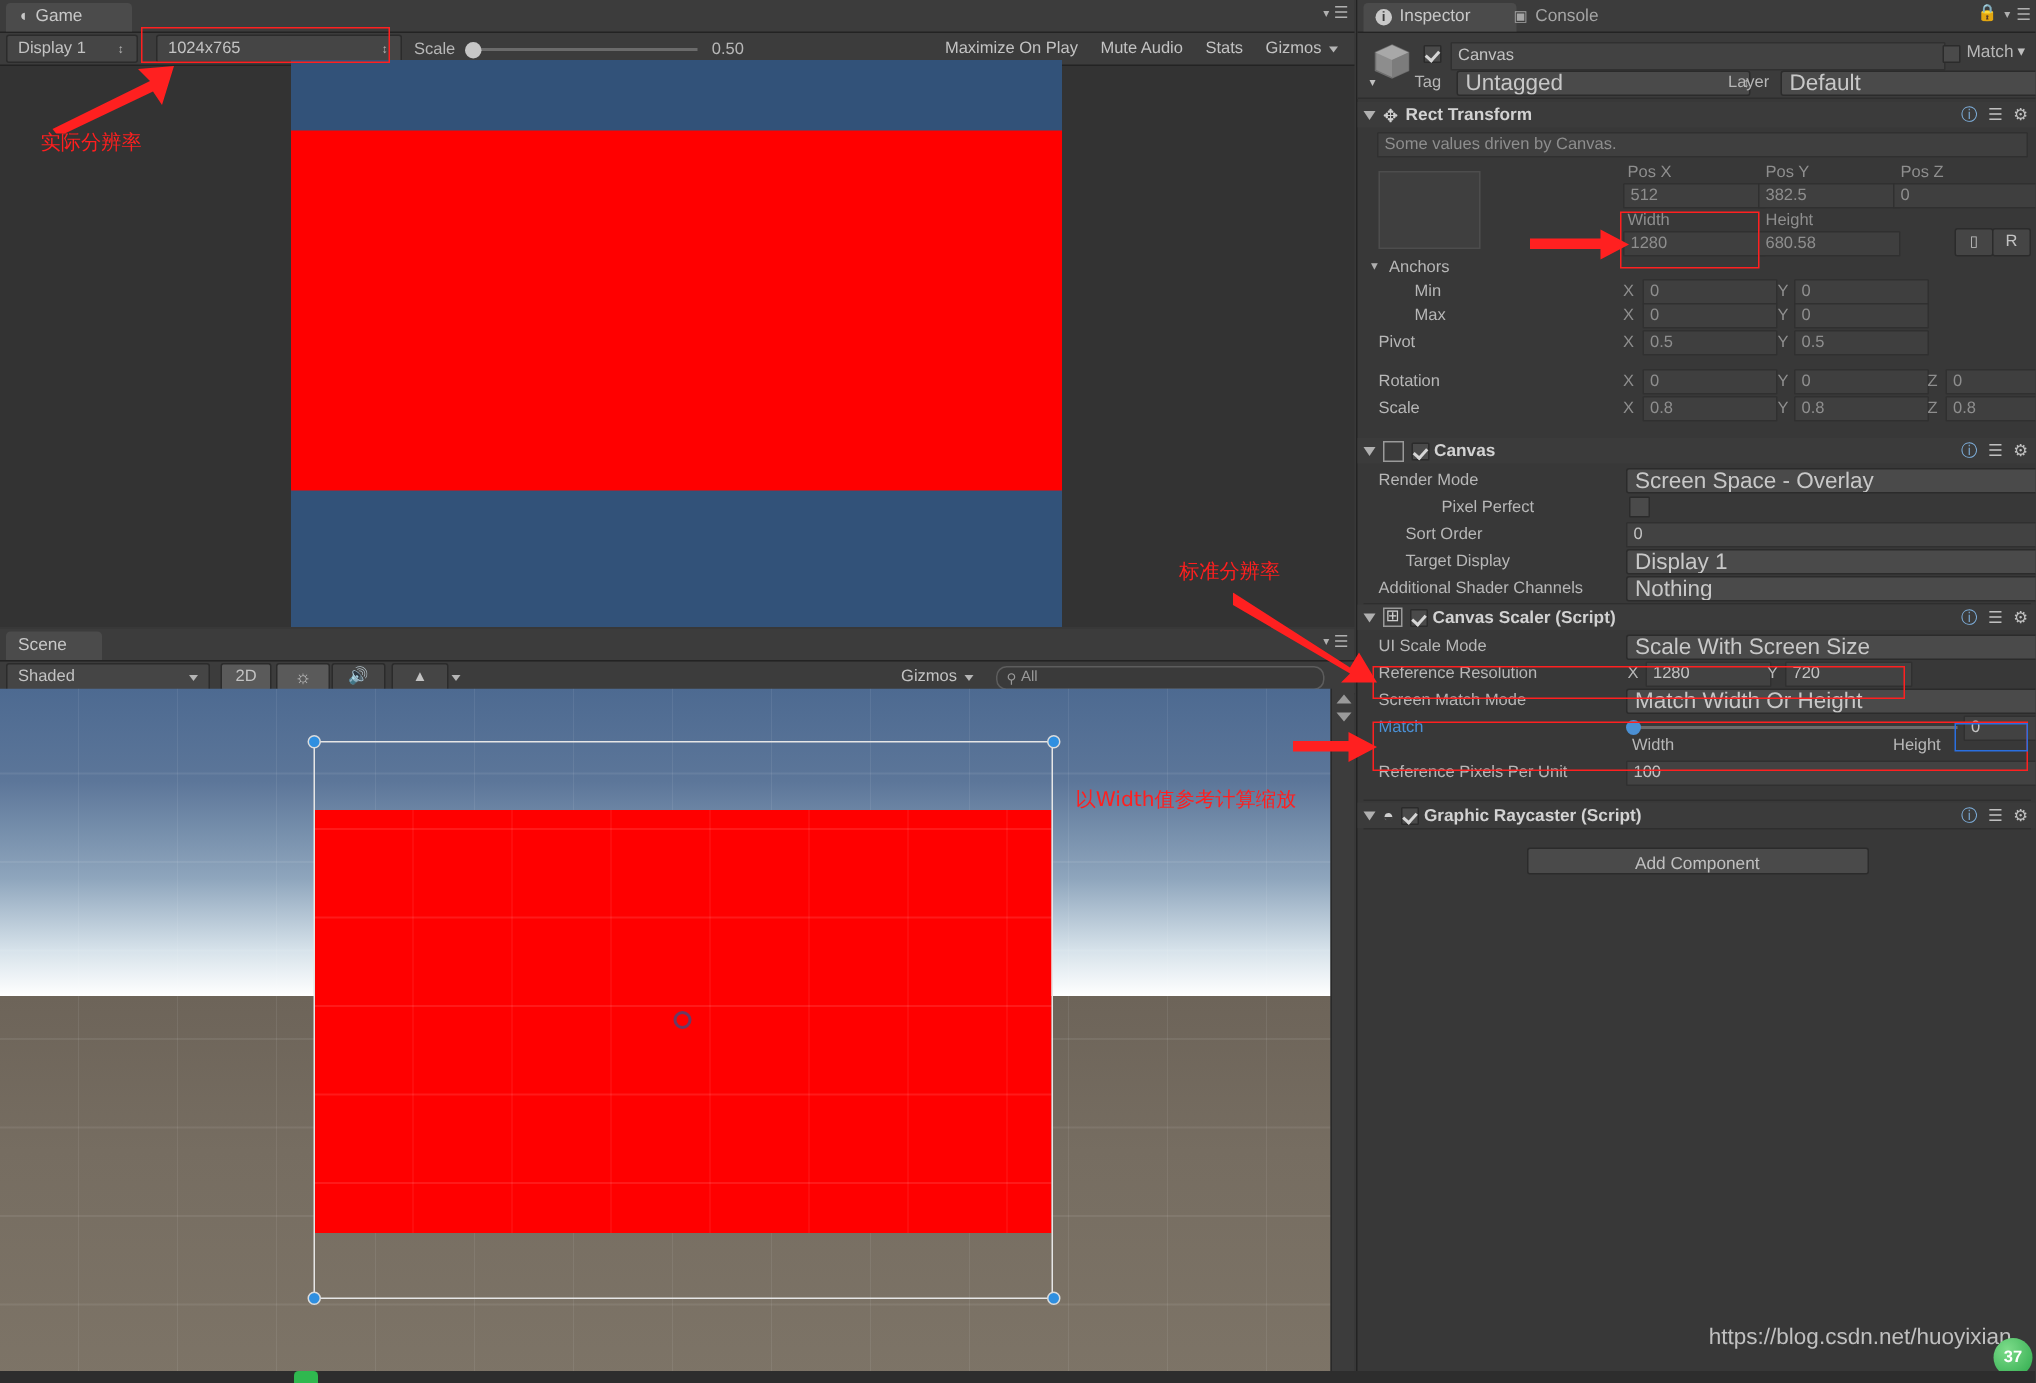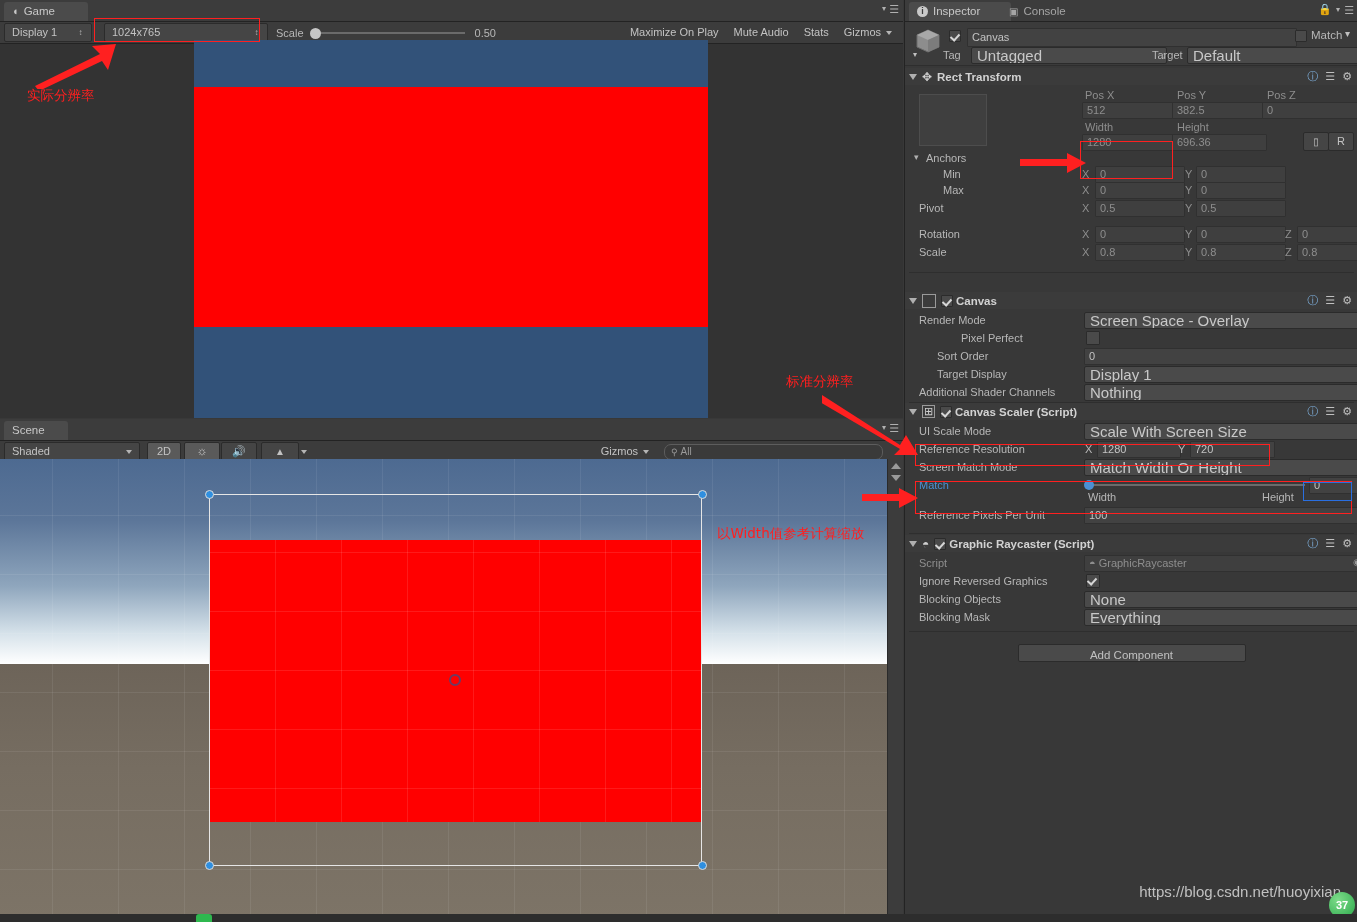--- a/index.html
+++ b/index.html
@@ -241,53 +241,54 @@
       </div>
       <div style="position:absolute;left:8px;top:28px;font-size:8px;color:#c0c0c0;">▾</div>
       <div class="chk on" style="position:absolute;left:44px;top:8px;"></div>
       <div class="field" style="position:absolute;left:62px;top:6px;width:320px;height:17px;line-height:17px;">Canvas</div>
       <div class="chk" style="position:absolute;left:390px;top:8px;"></div>
       <span class="lbl" style="position:absolute;left:406px;top:7px;font-size:11.5px;">Match</span>
       <span style="position:absolute;left:440px;top:6px;font-size:10px;color:#c0c0c0;">▾</span>
 
       <span class="lbl" style="position:absolute;left:38px;top:27px;">Tag</span>
       <div class="popup dbl" style="position:absolute;left:66px;top:25px;width:175px;">Untagged</div>
-      <span class="lbl" style="position:absolute;left:247px;top:27px;">Target</span>
+      <span class="lbl" style="position:absolute;left:247px;top:27px;">Layer</span>
       <div class="popup dbl" style="position:absolute;left:282px;top:25px;width:165px;">Default</div>
     </div>
 
     <div style="position:absolute;left:0;top:68px;width:453px;">
       <div class="comphdr" style="padding-left:4px;">
         <span class="foldout"></span>
         <span style="color:#cfcfcf;font-size:12px;">✥</span>
         <span class="name">Rect Transform</span>
         <span class="hicons">
           <span style="color:#7fb0dd;font-size:11px;">ⓘ</span>
           <span style="color:#c0c0c0;font-size:11px;">☰</span>
           <span style="color:#c0c0c0;font-size:11px;">⚙</span>
         </span>
       </div>
 
+      <div class="field dim" style="margin:3px 6px 0 13px;height:15px;">Some values driven by Canvas.</div>
 
       <div style="position:relative;height:64px;margin-top:3px;text-decoration:underline;">
         <div style="position:absolute;left:14px;top:6px;width:66px;height:50px;border:1px solid #4d4d4d;background:#3f3f3f;"></div>
 
         <span class="lbl dim" style="position:absolute;left:180px;top:1px;">Pos X</span>
         <span class="lbl dim" style="position:absolute;left:272px;top:1px;">Pos Y</span>
         <span class="lbl dim" style="position:absolute;left:362px;top:1px;">Pos Z</span>
 
         <div class="field dim" style="position:absolute;left:177px;top:14px;width:85px;">512</div>
         <div class="field dim" style="position:absolute;left:267px;top:14px;width:85px;">382.5</div>
         <div class="field dim" style="position:absolute;left:357px;top:14px;width:90px;">0</div>
 
         <span class="lbl dim" style="position:absolute;left:180px;top:33px;">Width</span>
         <span class="lbl dim" style="position:absolute;left:272px;top:33px;">Height</span>
 
         <div class="field dim" style="position:absolute;left:177px;top:46px;width:85px;">1280</div>
-        <div class="field dim" style="position:absolute;left:267px;top:46px;width:85px;">696.36</div>
+        <div class="field dim" style="position:absolute;left:267px;top:46px;width:85px;">680.58</div>
 
         <div style="position:absolute;left:398px;top:44px;width:50px;height:18px;display:flex;">
           <div class="tbtn" style="width:25px;justify-content:center;">
               <span style="font-size:10px;">▯</span>
             </div>
           <div class="tbtn" style="width:25px;justify-content:center;">
               <span>R</span>
             </div>
         </div>
       </div>
@@ -412,36 +413,20 @@
         <span style="color:#cfcfcf;font-size:12px;">◓</span>
         <span class="chk on"></span>
         <span class="name" style="margin-left:-2px;">Graphic Raycaster (Script)</span>
         <span class="hicons">
           <span style="color:#7fb0dd;font-size:11px;">ⓘ</span>
           <span style="color:#c0c0c0;font-size:11px;">☰</span>
           <span style="color:#c0c0c0;font-size:11px;">⚙</span>
         </span>
       </div>
 
-      <div style="position:relative;height:76px;margin-top:3px;">
-        <span class="lbl dim" style="position:absolute;left:14px;top:2px;">Script</span>
-        <div class="field dim" style="position:absolute;left:179px;top:0px;width:266px;">
-          <span style="margin-right:3px;">◓</span><span>GraphicRaycaster</span>
-        </div>
-        <span style="position:absolute;left:448px;top:2px;font-size:9px;color:#9a9a9a;">◉</span>
-
-        <span class="lbl" style="position:absolute;left:14px;top:20px;">Ignore Reversed Graphics</span>
-        <span class="chk on" style="position:absolute;left:181px;top:19px;width:14px;height:14px;"></span>
-
-        <span class="lbl" style="position:absolute;left:14px;top:38px;">Blocking Objects</span>
-        <div class="popup dbl" style="position:absolute;left:179px;top:36px;width:266px;">None</div>
-
-        <span class="lbl" style="position:absolute;left:14px;top:56px;">Blocking Mask</span>
-        <div class="popup dbl" style="position:absolute;left:179px;top:54px;width:266px;">Everything</div>
-      </div>
       <div class="sep" style="margin:0 4px;"></div>
       <button class="btn-add">Add Component</button>
     </div>
   </div>
 
   <div class="ann" style="left:27px;top:86px;">实际分辨率</div>
   <svg class="arrow" style="left:30px;top:44px;" width="90" height="45">
     <polygon points="5,42 70,10 62,2 86,0 78,26 72,17 9,47" fill="#ff2020"></polygon>
   </svg>
 

